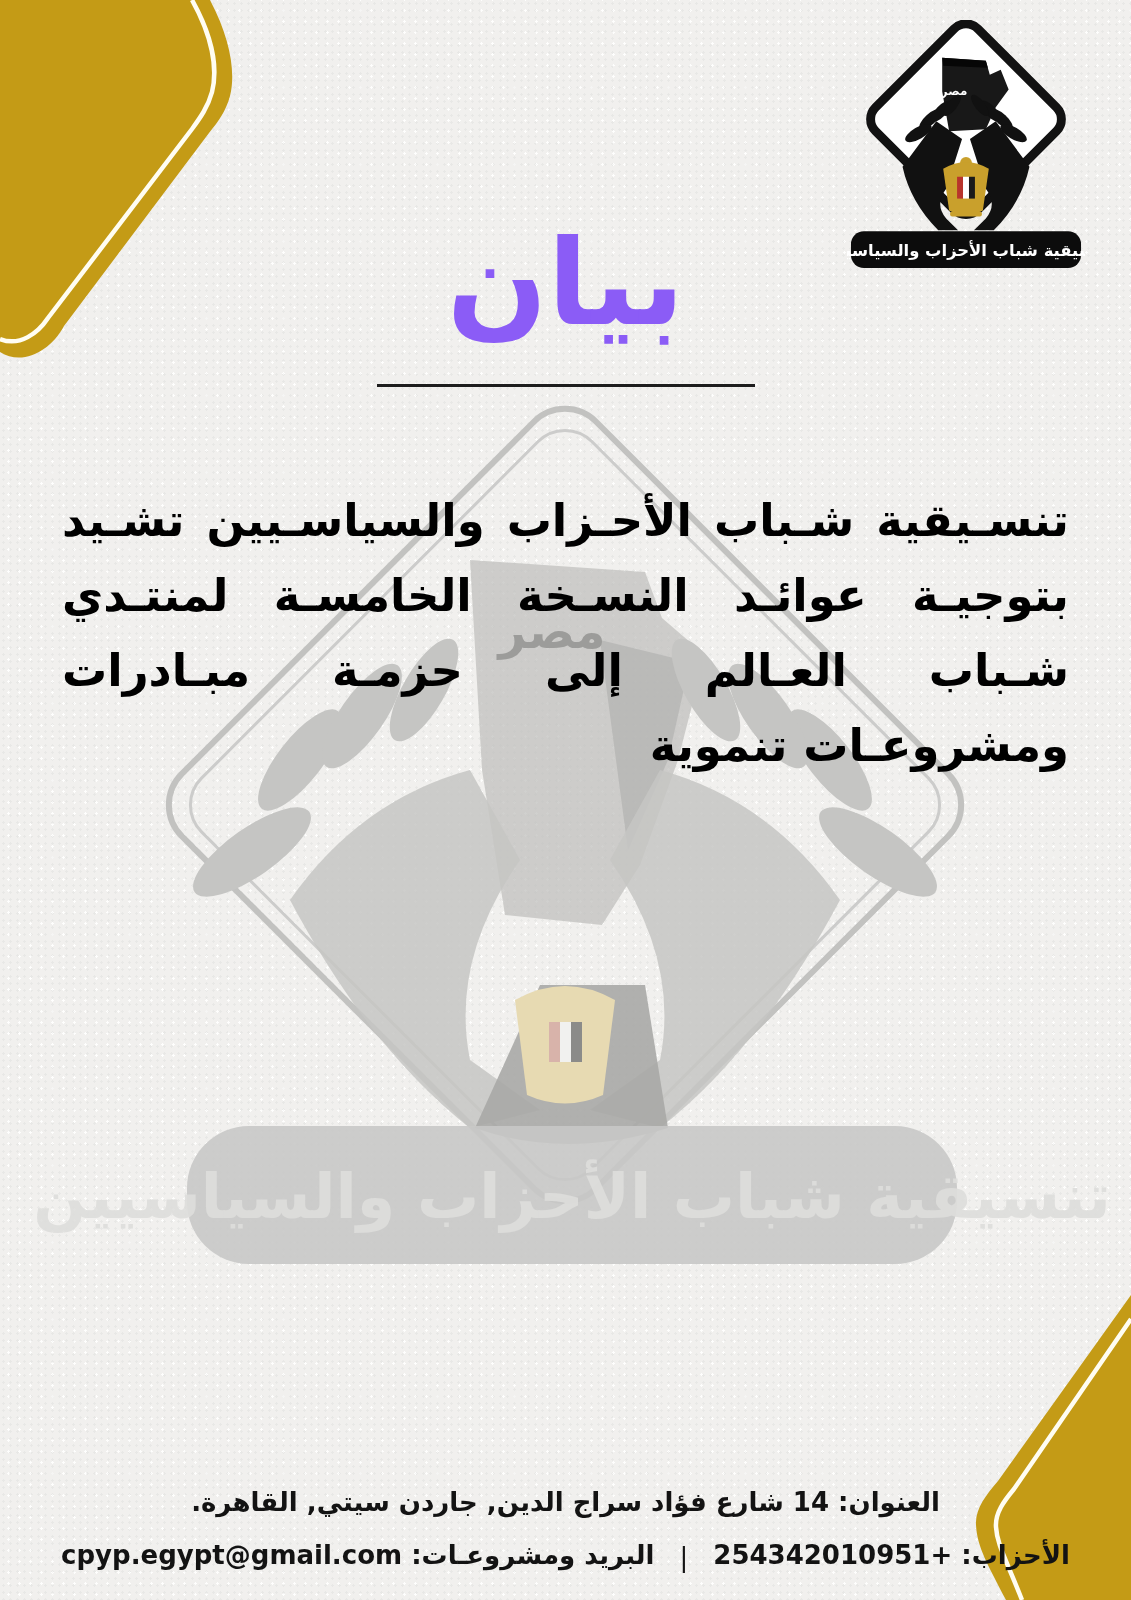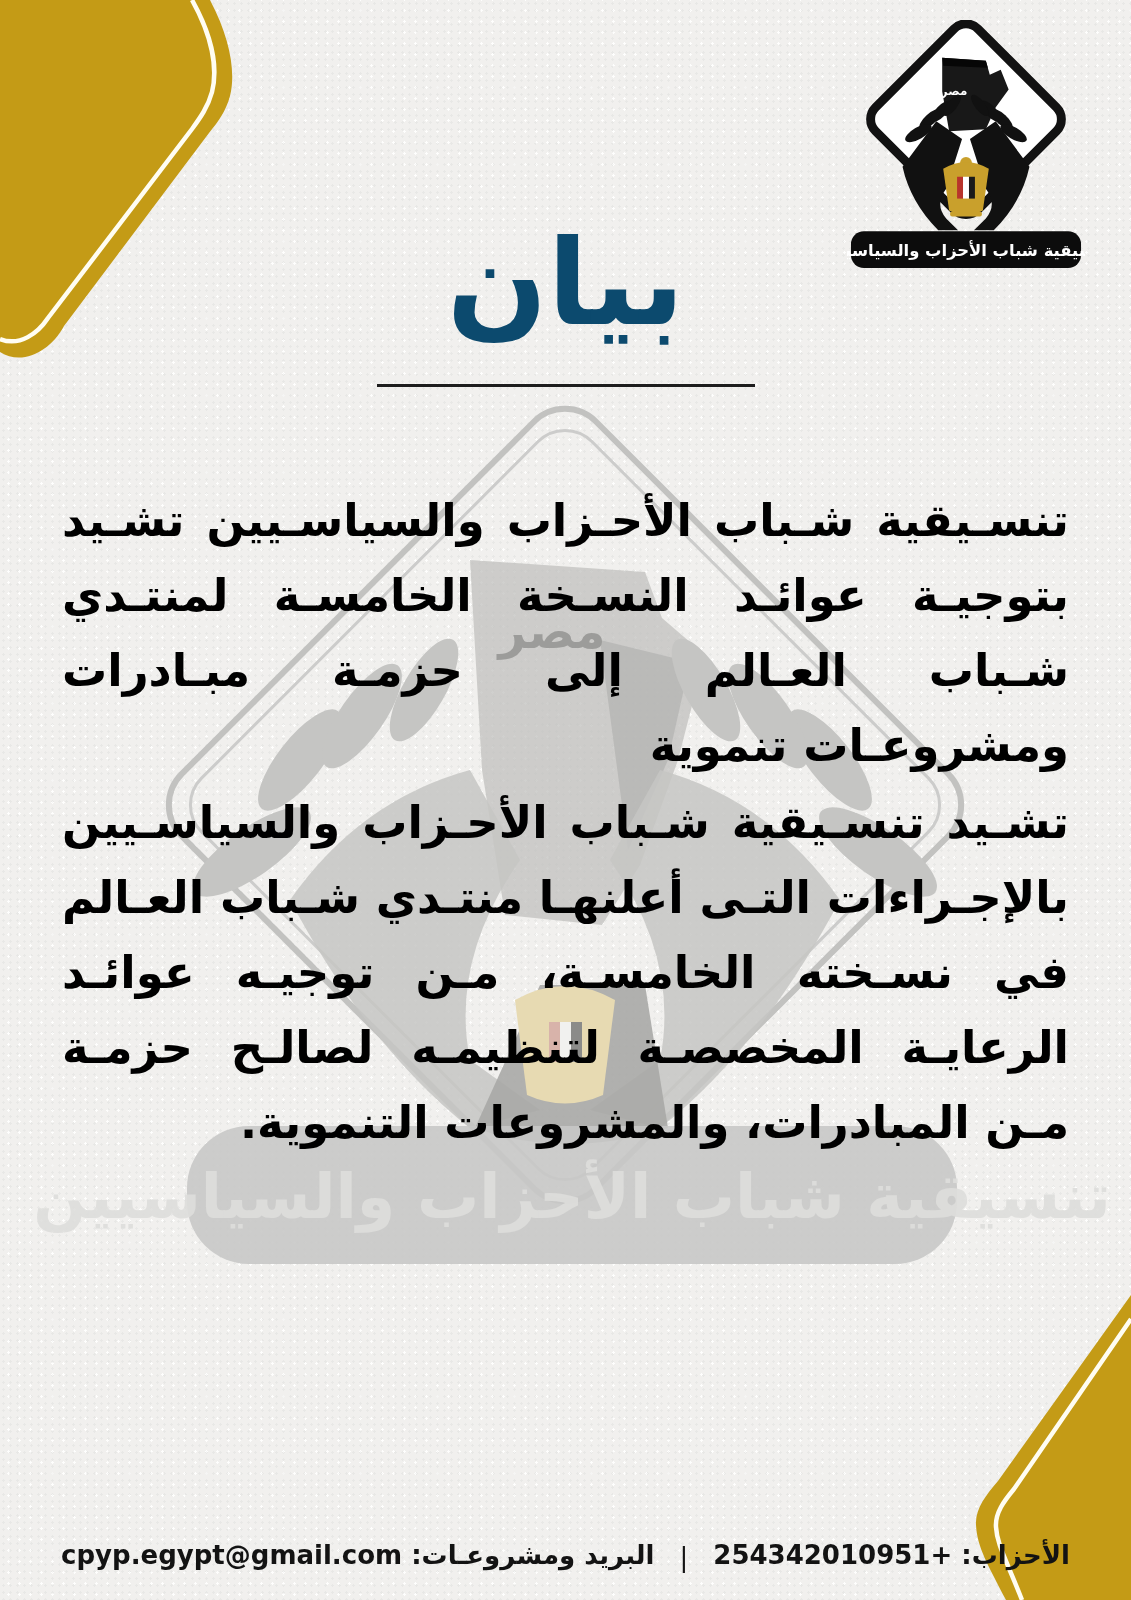--- a/index.html
+++ b/index.html
@@ -19,21 +19,21 @@
   .corner.br{bottom:0;right:0;}
   
   .watermark{position:absolute;inset:0;z-index:0;pointer-events:none;}
   
   .logo{position:absolute;top:20px;right:46px;width:238px;z-index:3;}
   
   .content{position:absolute;inset:0;z-index:2;color:#1e1e1e;}
   .page-title{
     position:absolute;top:224px;left:0;width:100%;
     text-align:center;font-size:118px;font-weight:bold;line-height:1;
-    color:#0c4a6e;letter-spacing:1px;
+    color:#8b5cf6;letter-spacing:1px;
   }
   .title-underline{
     position:absolute;top:384px;left:50%;transform:translateX(-50%);
     width:378px;height:3px;background:#1d1d1d;
   }
   .para{
     position:absolute;right:62px;left:62px;
     direction:rtl;text-align:justify;
     font-size:45px;font-weight:bold;line-height:75px;color:#000000;
   }
@@ -139,22 +139,25 @@
     <text x="120" y="238" font-size="16.5" font-weight="bold" fill="#ffffff" text-anchor="middle">تنسيقية شباب الأحزاب والسياسيين</text>
   </g>
 </svg>
 
 <div class="content">
 
   <div class="page-title">بيان</div>
   <div class="title-underline"></div>
 
   <p class="para p1">تنسـيقية شـباب الأحـزاب والسياسـيين تشـيد بتوجيـة عوائـد النسـخة الخامسـة لمنتـدي شـباب العـالم إلى حزمـة مبـادرات ومشروعـات تنموية</p>
-  <p class="para p2">تشـيد تنسـيقية شـباب الأحـزاب والسياسـيين بالإجـراءات التـى أعلنهـا منتـدي شـباب العـالم في نسـخته الخامسـة، مـن توجيـه عوائـد الرعايـة المخصصـة لتنظيمـه لصالـح حزمـة مـن المبادرات، والمشروعات التنموية.</p>
 
+  <div class="footer-line footer-address">
+    <span>العنوان:</span>
+    <span>14 شارع فؤاد سراج الدين, جاردن سيتي, القاهرة.</span>
+  </div>
 
   <div class="footer-line footer-contacts">
     <span>الأحزاب:</span>
     <span>+254342010951</span>
     <span class="sep">|</span>
     <span>البريد ومشروعـات:</span>
     <span class="email-part" dir="ltr">cpyp.egypt@gmail.com</span>
   </div>
 
 </div>

